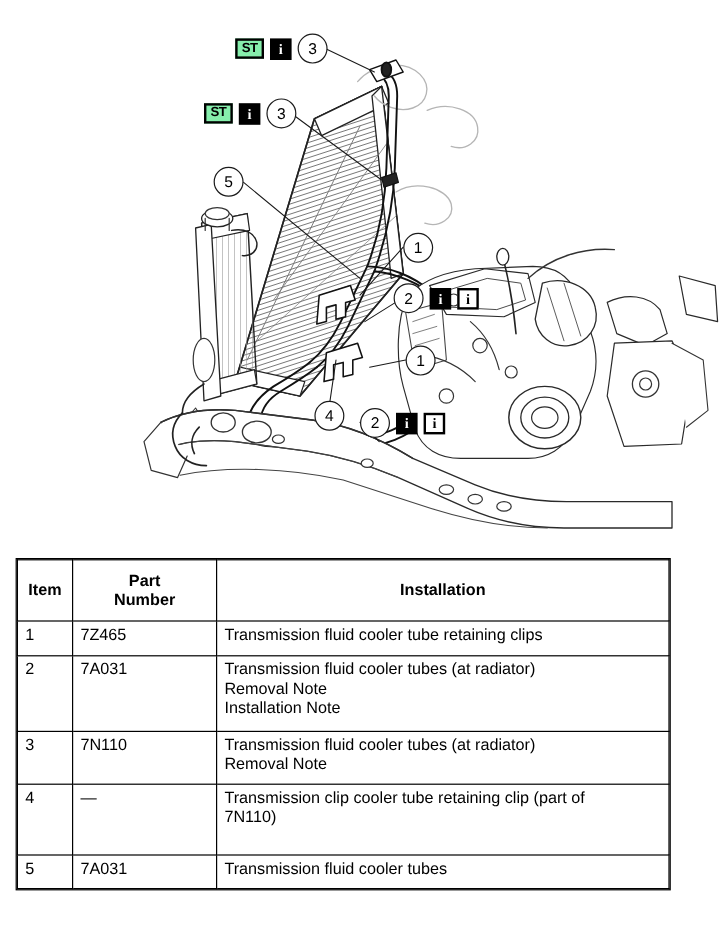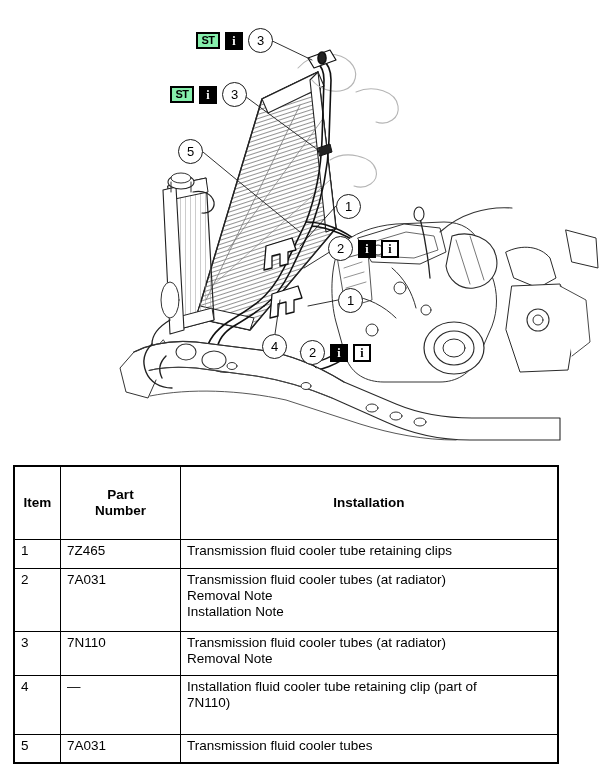--- a/index.html
+++ b/index.html
@@ -103,21 +103,21 @@
     text-align: left;
     line-height: 1.18;
   }
   #parts-table thead th {
     text-align: center;
     font-weight: bold;
     vertical-align: middle;
     height: 44px;
   }
   #parts-table thead th.col-item {
-    padding: 14px 3px;
+    padding: 3px 3px;
   }
   .col-item   { width: 39px; }
   .col-part   { width: 107px; margin-top: 32px; }
   .col-desc   { width: auto; }
   #parts-table tbody td {
     font-weight: normal;
   }
   .row-h1 td { height: 22px; }
   .row-h2 td { height: 56px; }
   .row-h3 td { height: 37px; }
@@ -385,21 +385,21 @@
       <td>7N110</td>
       <td>
         <span class="desc-line">Transmission fluid cooler tubes (at radiator)</span>
         <span class="desc-line">Removal Note</span>
       </td>
     </tr>
     <tr class="row-h4">
       <td>4</td>
       <td>—</td>
       <td>
-        <span class="desc-line">Installation fluid cooler tube retaining clip (part of</span>
+        <span class="desc-line">Transmission clip cooler tube retaining clip (part of</span>
         <span class="desc-line">7N110)</span>
       </td>
     </tr>
     <tr class="row-h5">
       <td>5</td>
       <td>7A031</td>
       <td>
         <span class="desc-line">Transmission fluid cooler tubes</span>
       </td>
     </tr>

